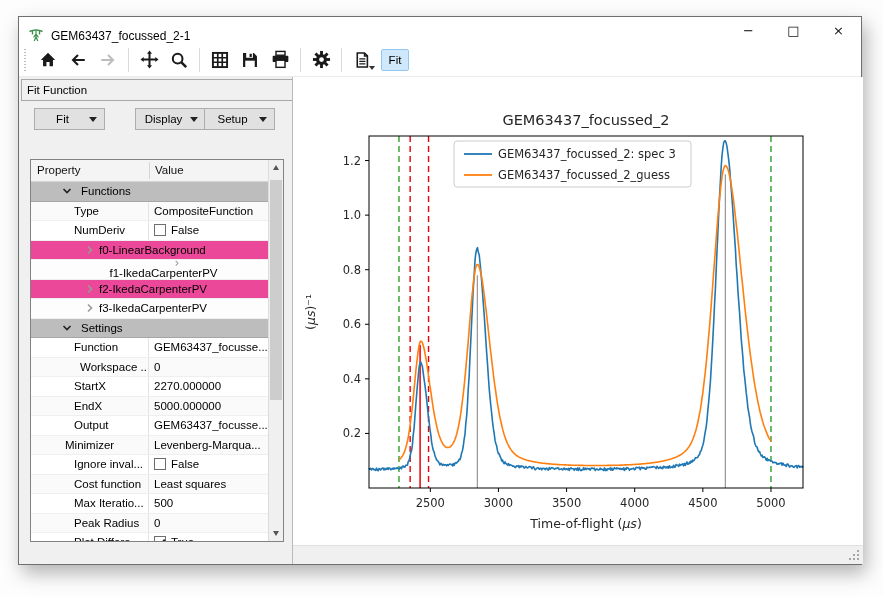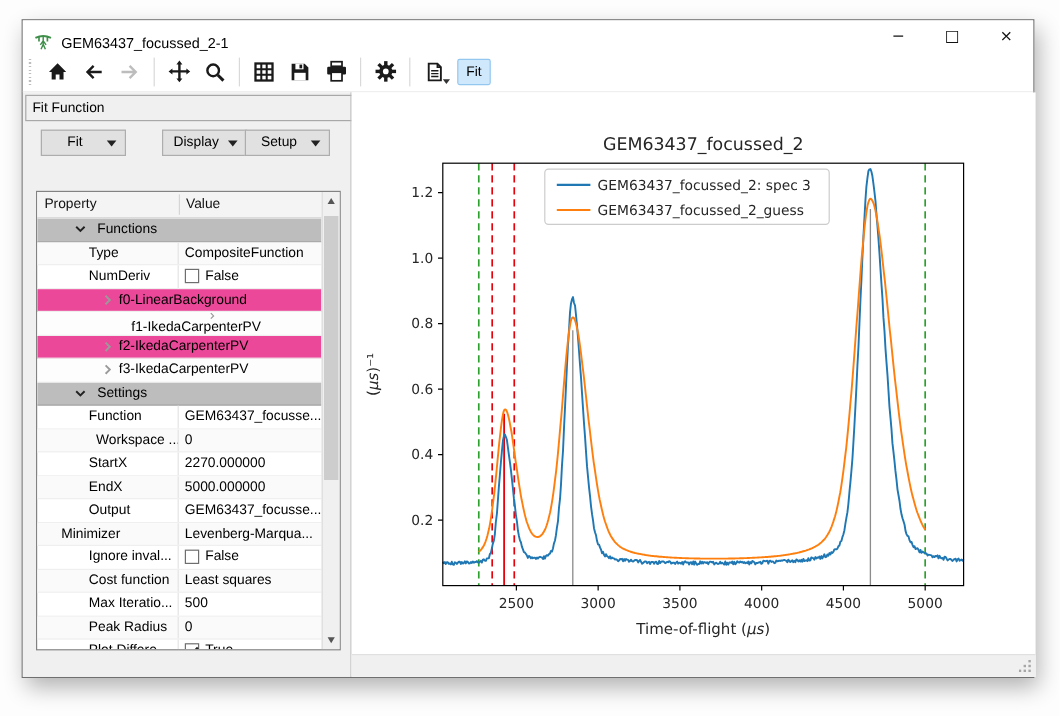--- a/index.html
+++ b/index.html
@@ -300,21 +300,21 @@
             <div class="pt-row prop">
               <div class="pt-name">
                 <span style="margin-left: 43px;">Output</span>
               </div>
               <div class="pt-value">
                 <span>GEM63437_focusse...</span>
               </div>
             </div>
             <div class="pt-row prop" style="background: rgb(250, 250, 250);">
               <div class="pt-name">
-                <span style="margin-left: 20px;">Minimizer</span>
+                <span style="margin-left: 34px;">Minimizer</span>
               </div>
               <div class="pt-value">
                 <span>Levenberg-Marqua...</span>
               </div>
             </div>
             <div class="pt-row prop">
               <div class="pt-name">
                 <span style="margin-left: 43px;">Ignore inval...</span>
               </div>
               <div class="pt-value">

